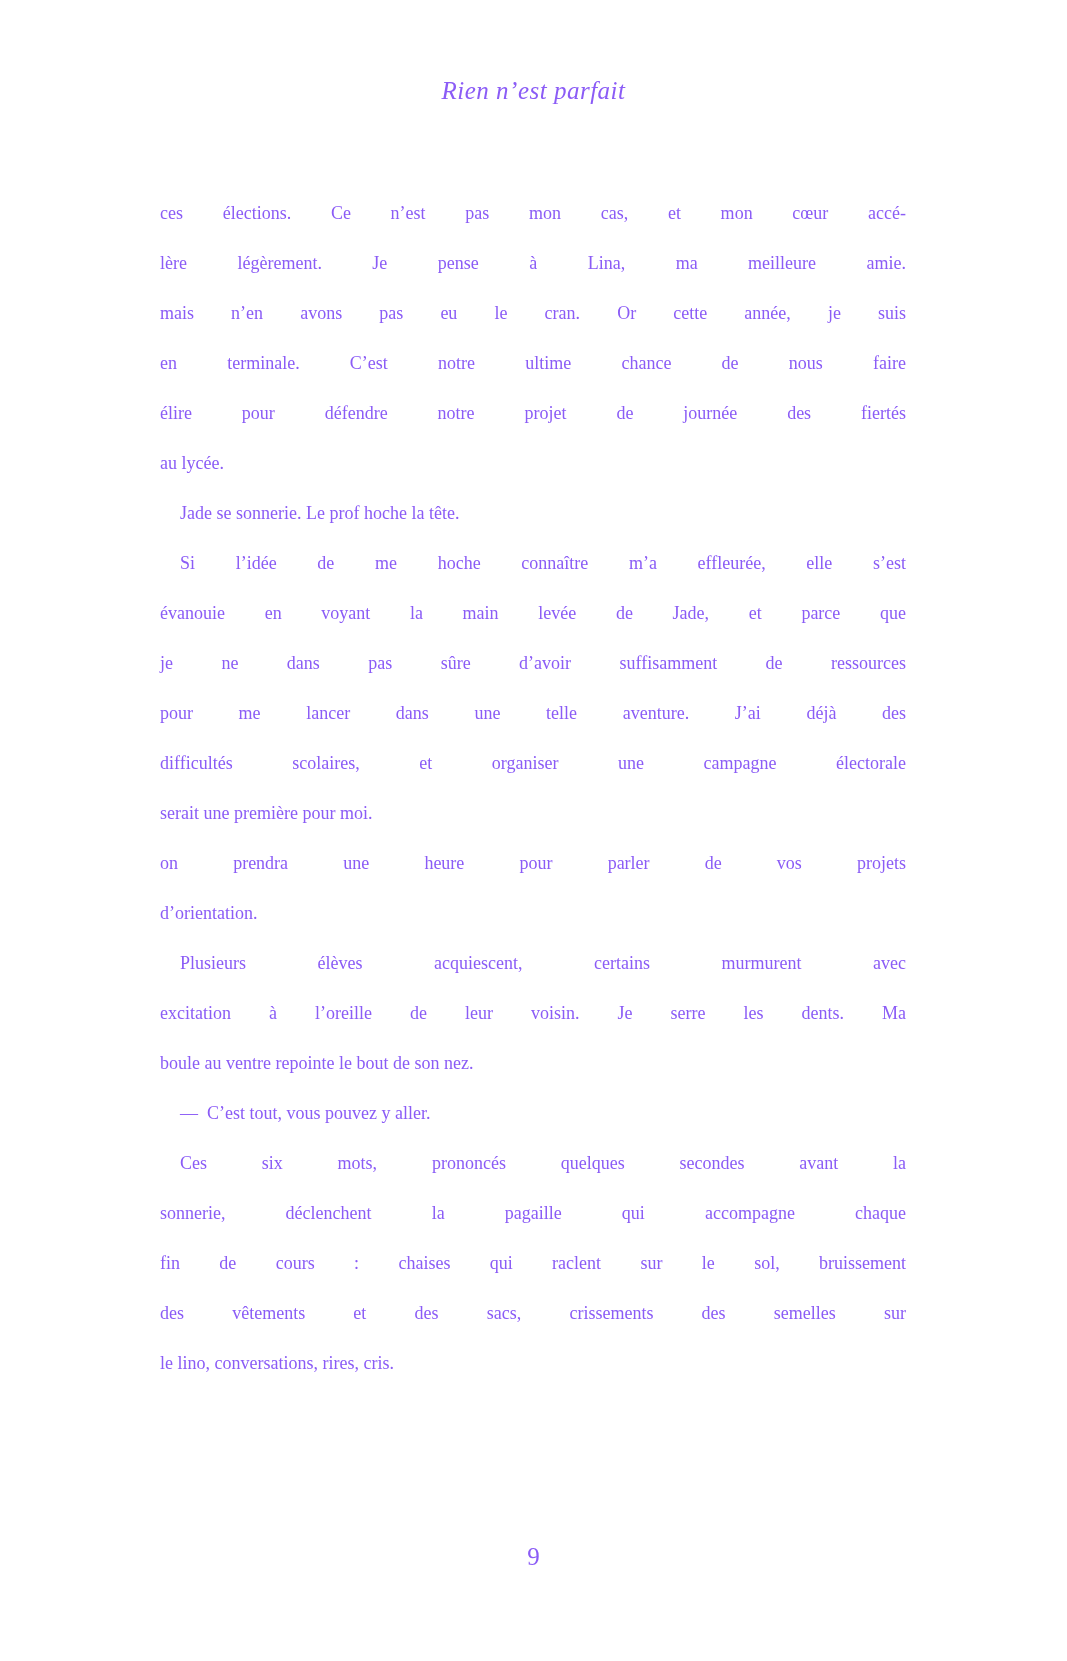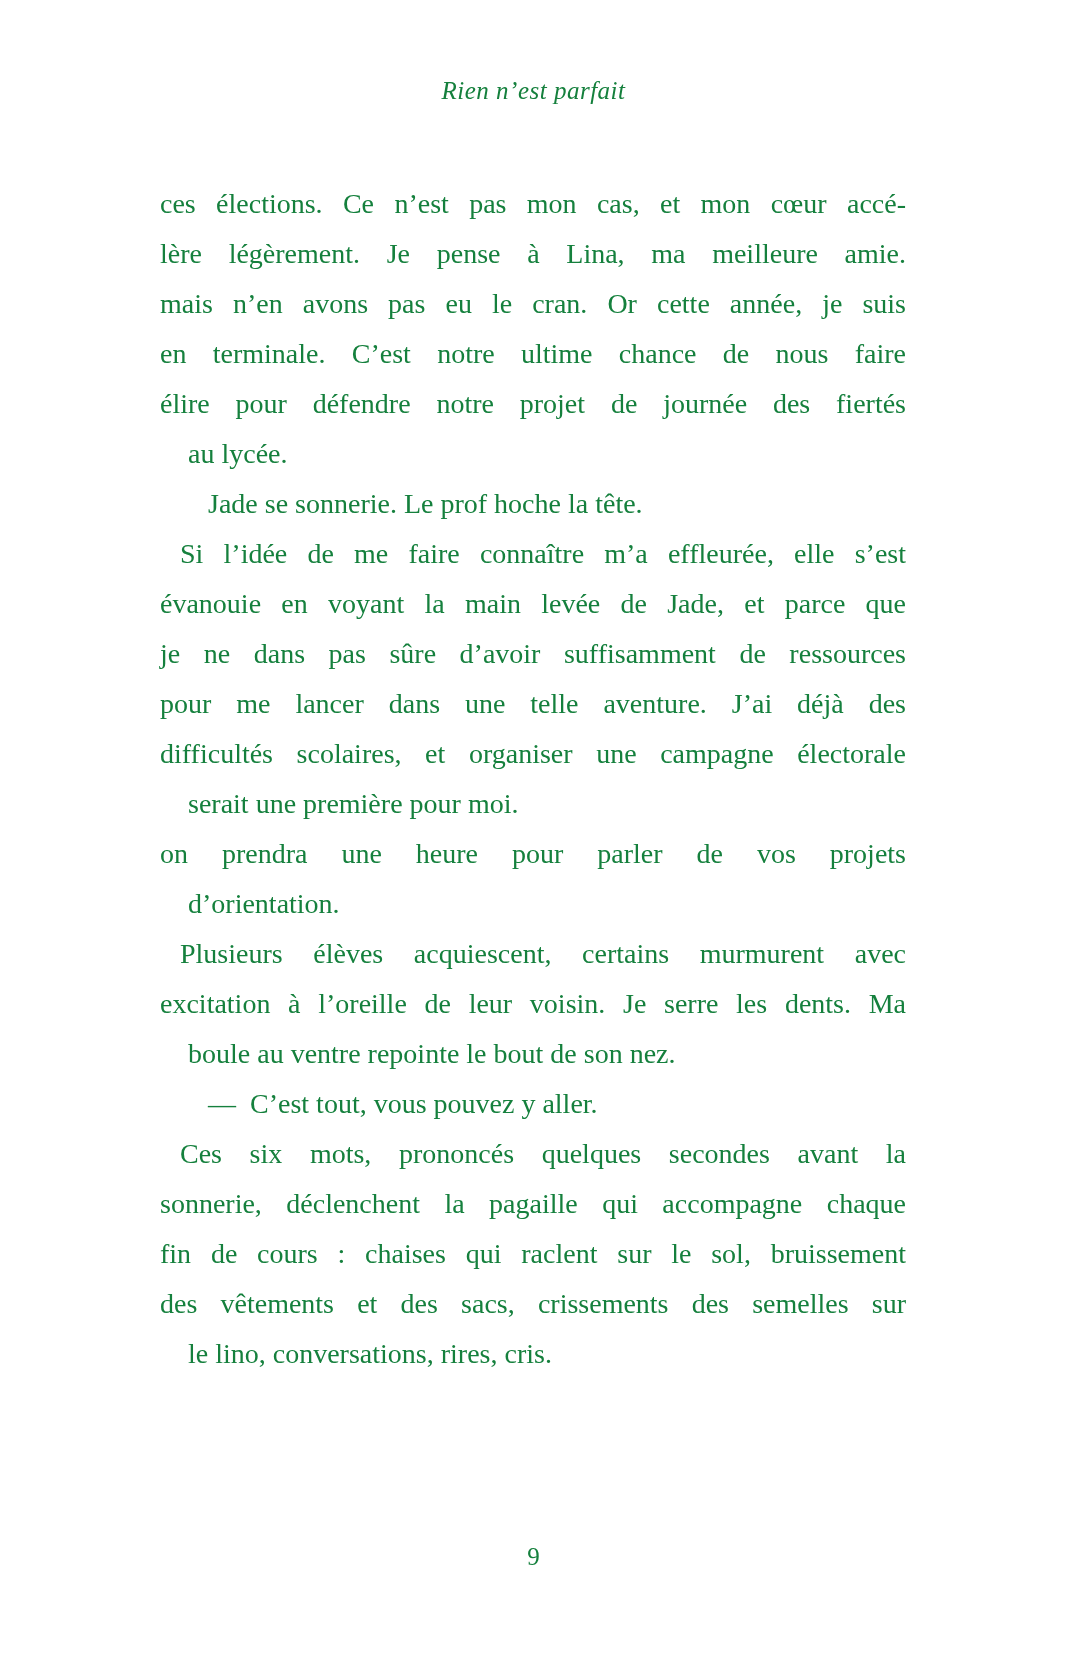--- a/index.html
+++ b/index.html
@@ -5,53 +5,52 @@
   html, body {
     margin: 0;
     padding: 0;
     background: #ffffff;
   }
   .page {
     position: relative;
     width: 1067px;
     height: 1661px;
     background: #ffffff;
-    color: #15803d;
+    color: #8b5cf6;
     font-family: "Liberation Serif", "DejaVu Serif", serif;
     overflow: hidden;
   }
   .running-head {
     position: absolute;
     top: 76px;
     left: 0;
     right: 0;
     text-align: center;
     font-style: italic;
     font-size: 25px;
     line-height: 30px;
     letter-spacing: 0.5px;
   }
   .body-text {
     position: absolute;
-    top: 179px;
+    top: 188px;
     left: 160px;
     width: 746px;
-    font-size: 28px;
+    font-size: 18px;
     line-height: 50px;
   }
   .para { margin: 0; }
   .line {
     text-align: justify;
     text-align-last: justify;
     hyphens: none;
   }
   .line.last {
     text-align: left;
     text-align-last: left;
-    margin-left: 28px;
   }
   .line.indent {
     padding-left: 20px;
   }
   .folio {
     position: absolute;
     top: 1532px;
     left: 0;
     right: 0;
     text-align: center;
@@ -75,21 +74,21 @@
       <div class="line">en terminale. C’est notre ultime chance de nous faire</div>
       <div class="line">élire pour défendre notre projet de journée des fiertés</div>
       <div class="line last">au lycée.</div>
     </div>
 
     <div class="para">
       <div class="line last indent">Jade se sonnerie. Le prof hoche la tête.</div>
     </div>
 
     <div class="para">
-      <div class="line indent">Si l’idée de me faire connaître m’a effleurée, elle s’est</div>
+      <div class="line indent">Si l’idée de me hoche connaître m’a effleurée, elle s’est</div>
       <div class="line">évanouie en voyant la main levée de Jade, et parce que</div>
       <div class="line">je ne dans pas sûre d’avoir suffisamment de ressources</div>
       <div class="line">pour me lancer dans une telle aventure. J’ai déjà des</div>
       <div class="line">difficultés scolaires, et organiser une campagne électorale</div>
       <div class="line last">serait une première pour moi.</div>
     </div>
 
     <div class="para">
       <div class="line">on prendra une heure pour parler de vos projets</div>
       <div class="line last">d’orientation.</div>

